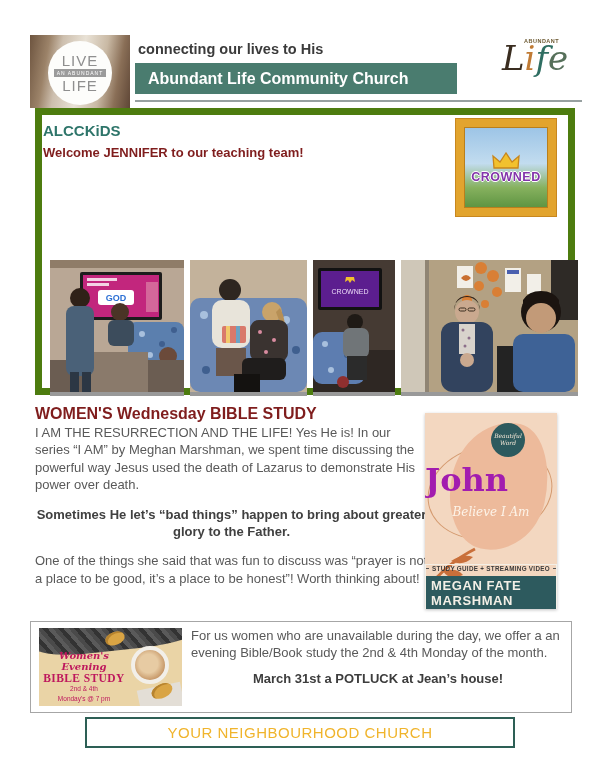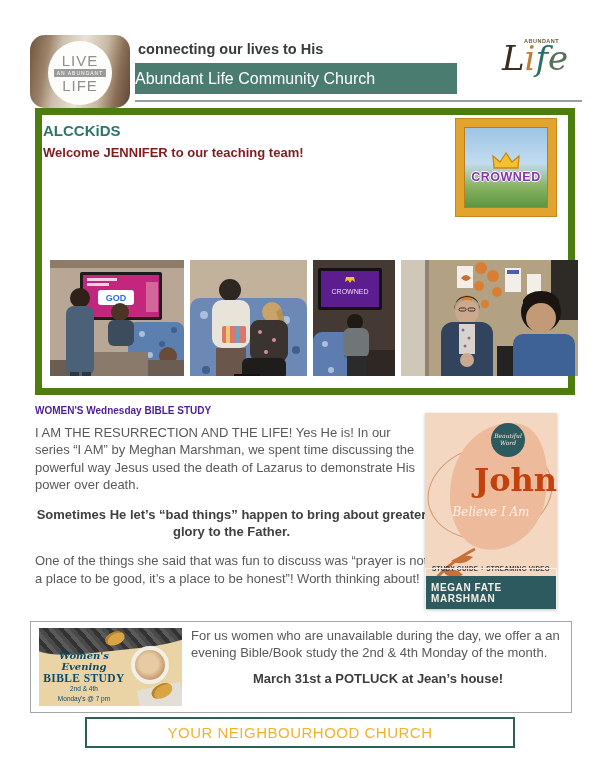--- a/index.html
+++ b/index.html
@@ -2,28 +2,28 @@
 <html><head>
 <meta charset="utf-8">
 <style>
   html,body{margin:0;padding:0;background:#fff;}
   .page{position:relative;width:600px;height:776px;background:#fff;overflow:hidden;
         font-family:"Liberation Sans",sans-serif;color:#595959;}
 
   
   .logo-left{position:absolute;left:30px;top:35px;width:100px;height:73px;
     background:linear-gradient(100deg,#6d543f 0%,#9c8369 18%,#cdbfae 30%,#e9e2d6 50%,#c9b9a4 70%,#8a6f57 85%,#5e4636 100%);
-    overflow:hidden;border-radius:15px;}
+    overflow:hidden;}
   .logo-left .circ{position:absolute;left:18px;top:6px;width:64px;height:64px;border-radius:50%;
     background:#fdfdfb;display:flex;flex-direction:column;align-items:center;justify-content:center;}
   .logo-left .l1,.logo-left .l3{font-size:15px;letter-spacing:1px;color:#8f8f8f;font-weight:400;line-height:15px;}
   .logo-left .l2{font-size:5px;color:#fff;background:#9b9b9b;padding:1px 3px;letter-spacing:1px;margin:1px 0;}
   .tagline{position:absolute;left:138px;top:41px;font-size:14.5px;font-weight:bold;color:#3b3b3b;}
   .banner{position:absolute;left:135px;top:63px;width:322px;height:31px;background:#4a7c6f;
-    color:#fff;font-size:16px;font-weight:normal;line-height:31px;padding-left:0;box-sizing:border-box;}
+    color:#fff;font-size:16px;font-weight:bold;line-height:31px;padding-left:13px;box-sizing:border-box;}
   .logo-right{position:absolute;left:498px;top:36px;width:84px;height:58px;}
   .logo-right .ab{position:absolute;left:26px;top:2px;font-size:5.5px;font-weight:bold;color:#6d5a33;letter-spacing:.5px;}
   .logo-right .script{position:absolute;left:4px;top:2px;font-family:"DejaVu Serif",serif;
     font-style:italic;font-size:34px;line-height:40px;}
   .hdr-divider{position:absolute;left:135px;top:100px;width:447px;height:2px;background:#97a0a0;}
 
   
   .alcc-box{position:absolute;left:35px;top:108px;width:540px;height:287px;border:7px solid #4d7c0f;
     box-sizing:border-box;padding:5px 1px;}
   .sec-title{font-size:15px;font-weight:bold;color:#2e756a;margin:2px 0 6px 0;}
@@ -32,67 +32,67 @@
   .welcome{font-size:13px;font-weight:bold;color:#7f1d1d;margin:2px 0 0 0;}
 
   .crowned{position:absolute;right:12px;top:4px;width:100px;height:97px;box-sizing:border-box;
     border:8px solid #e2a42e;box-shadow:inset 0 0 0 1px #b97f1d, 0 0 0 1px #c8871f;
     background:linear-gradient(#9cc4e6 0%,#c2dcef 45%,#86b15e 75%,#5d9341 100%);
     display:flex;flex-direction:column;align-items:center;justify-content:center;}
   .crowned .ctitle{font-size:12.5px;font-weight:bold;color:#8335ab;letter-spacing:.5px;
     text-shadow:-1px 0 #fff,1px 0 #fff,0 -1px #fff,0 1px #fff;}
 
   .photos{position:absolute;left:8px;top:145px;display:flex;gap:6px;}
-  .photo{height:116px;overflow:hidden;background:#999;}
+  .photo{height:136px;overflow:hidden;background:#999;}
   .photo svg{display:block;}
 
   
-  .wtitle{position:absolute;left:35px;top:405px;font-size:10px;font-weight:bold;color:#4c1d95;}
+  .wtitle{position:absolute;left:35px;top:405px;font-size:16px;font-weight:bold;color:#7f1d1d;}
   .wtext{position:absolute;left:35px;top:424px;width:393px;font-size:13px;line-height:1.34;}
   .wtext p{margin:0 0 10px 0;}
   .center-bold{font-weight:bold;color:#404040;text-align:center;margin:12px 0 12px 0 !important;}
 
   .book{position:absolute;left:425px;top:413px;width:132px;height:196px;background:#f3d7c0;
     overflow:hidden;box-shadow:0 1px 3px rgba(0,0,0,.25);}
   .book .blob{position:absolute;left:26px;top:8px;width:96px;height:130px;background:#edba9b;
     border-radius:58% 42% 55% 45%/50% 55% 45% 50%;transform:rotate(12deg);}
   .book .oval{position:absolute;left:2px;top:32px;width:124px;height:92px;border:1px solid #d49a6f;
     border-radius:50%;transform:rotate(-12deg);}
   .book .badge{position:absolute;left:66px;top:10px;width:34px;height:34px;border-radius:50%;
     background:#2d5a5e;color:#f7e9d8;display:flex;align-items:center;justify-content:center;
     font-family:"DejaVu Serif",serif;font-style:italic;font-size:6px;text-align:center;line-height:1.1;}
-  .book .title{position:absolute;left:0;top:48px;width:100%;text-align:right;
-    font-family:"DejaVu Serif",serif;font-weight:bold;font-size:32px;color:#c2410c;}
+  .book .title{position:absolute;left:0;top:48px;width:100%;text-align:left;
+    font-family:"DejaVu Serif",serif;font-weight:bold;font-size:32px;color:#a21caf;}
   .book .subtitle{position:absolute;left:0;top:92px;width:100%;text-align:center;
     font-family:"DejaVu Serif",serif;font-style:italic;font-size:12px;color:#fdf4e9;}
   .book .branch{position:absolute;left:-4px;top:110px;}
   .book .strip{position:absolute;left:0;top:152px;width:100%;display:flex;align-items:center;gap:3px;
     font-size:6.3px;font-weight:bold;color:#3a3a3a;letter-spacing:.3px;}
   .book .strip .ln{flex:1;height:1px;background:#555;}
   .book .band{position:absolute;left:0;bottom:0;width:100%;height:33px;background:#2d5a5e;
     display:flex;align-items:center;justify-content:center;}
-  .book .author{border:1px solid #f3efe6;color:#f3efe6;font-size:10px;font-weight:bold;
+  .book .author{border:1px solid #f3efe6;color:#f3efe6;font-size:13px;font-weight:bold;
     letter-spacing:.6px;padding:13px 5px;}
 
   
   .evening-box{position:absolute;left:30px;top:621px;width:542px;height:92px;border:1px solid #a6a6a6;
     box-sizing:border-box;}
   .flyer{position:absolute;left:8px;top:6px;width:143px;height:78px;background:#ead4a6;overflow:hidden;}
   .flyer .knit{position:absolute;left:-10px;top:-26px;width:180px;height:48px;transform:rotate(-6deg);
     background:repeating-linear-gradient(55deg,#4a4a4a 0 4px,#333 4px 8px,#5a5a5a 8px 12px);
     border-radius:0 0 40% 30%;}
   .flyer .cup{position:absolute;left:92px;top:18px;width:30px;height:30px;border-radius:50%;
     background:radial-gradient(circle at 45% 45%, #e7cba3 0 40%, #c89a6b 70%);border:4px solid #f2efe9;}
   .flyer .cookie1{position:absolute;left:66px;top:4px;width:20px;height:13px;border-radius:50%;
     background:#d9a444;transform:rotate(-20deg);box-shadow:inset 2px 2px 0 #b7832e;}
   .flyer .plate{position:absolute;left:100px;top:58px;width:44px;height:26px;background:#e3ded6;
     transform:rotate(-12deg);}
   .flyer .cookie2{position:absolute;left:112px;top:56px;width:22px;height:14px;border-radius:50%;
     background:#d9a444;transform:rotate(-25deg);box-shadow:inset 2px 2px 0 #b7832e;}
-  .flyer .ftxt{position:absolute;left:2px;top:22px;width:86px;text-align:center;color:#0c4a6e;}
+  .flyer .ftxt{position:absolute;left:2px;top:22px;width:86px;text-align:center;color:#be185d;}
   .flyer .fscript{font-family:"DejaVu Serif",serif;font-style:italic;font-weight:bold;font-size:10px;}
   .flyer .ftitle{font-family:"Liberation Serif",serif;font-weight:bold;font-size:11.5px;letter-spacing:.4px;}
   .flyer .fsm{font-size:6.5px;line-height:1.5;}
   .evening-text{position:absolute;left:160px;top:5px;width:374px;font-size:13px;line-height:1.34;}
   .evening-text p{margin:0;}
   .potluck{font-weight:bold;color:#3d3d3d;text-align:center;margin-top:8px !important;}
 
   
   .footer-box{position:absolute;left:85px;top:717px;width:430px;height:31px;border:2px solid #2d5f55;
     box-sizing:border-box;display:flex;align-items:center;justify-content:center;}

